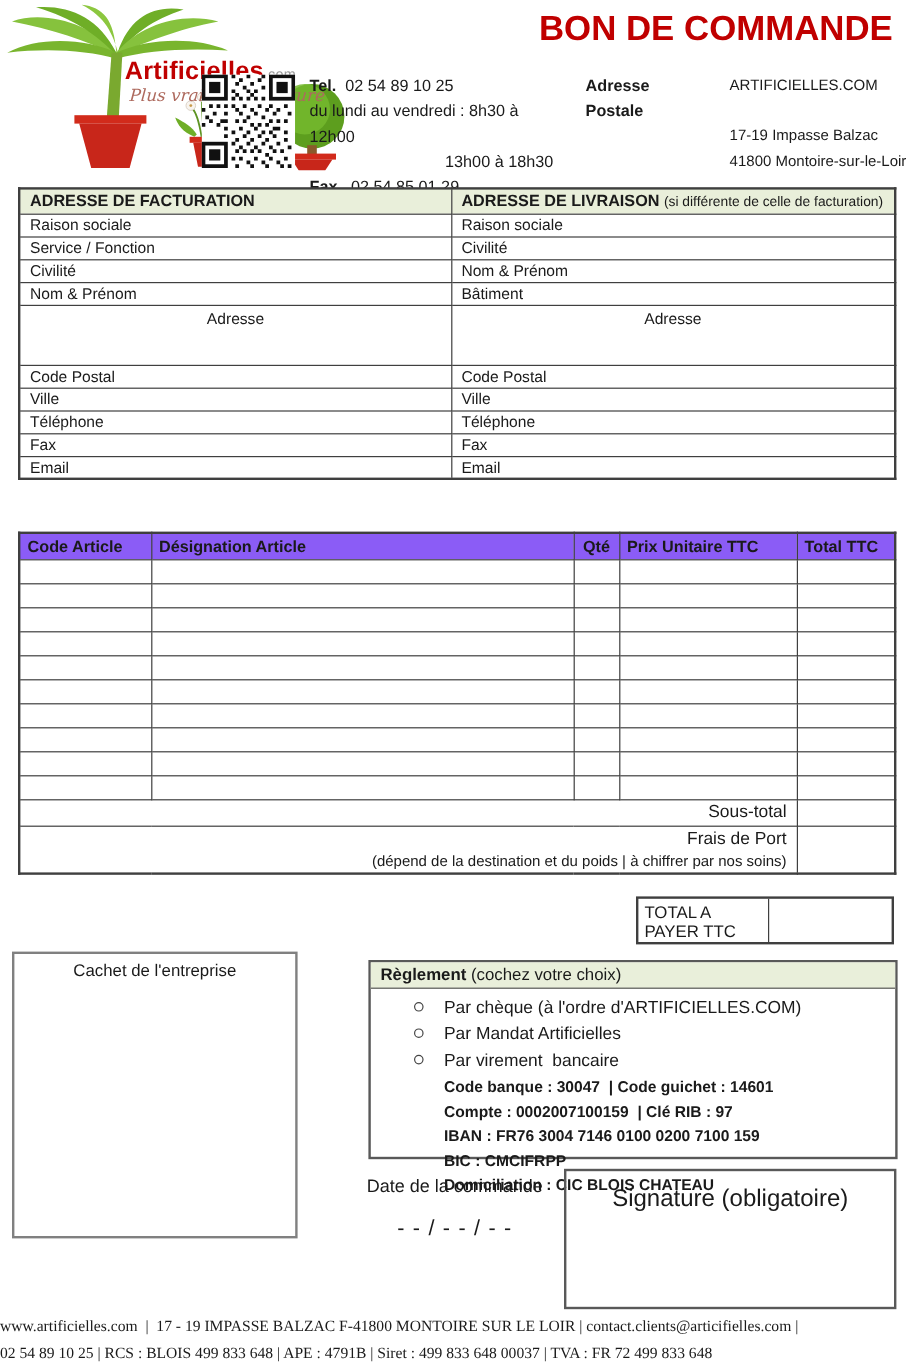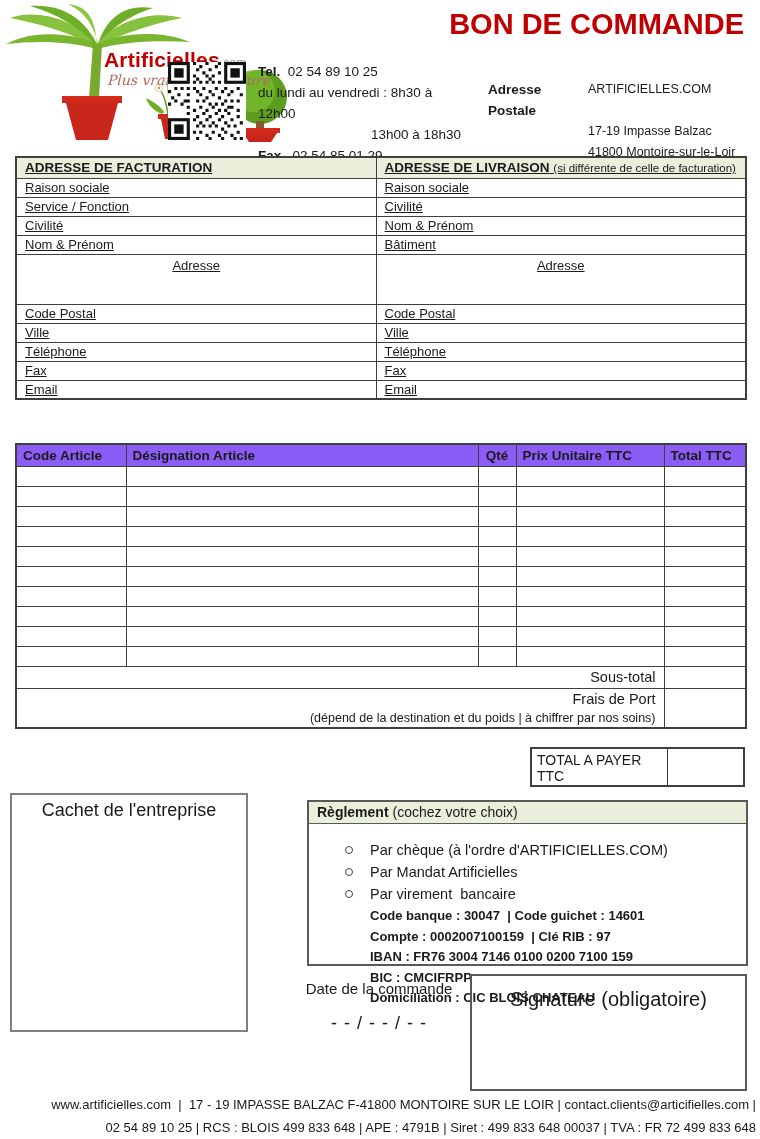--- a/index.html
+++ b/index.html
@@ -8,68 +8,68 @@
 
   
   .logo-art { position:absolute; left:2px; top:2px; }
   .brand { position:absolute; left:104px; top:48px; font-size:21px; font-weight:bold; color:#C00000; letter-spacing:0.2px; }
   .brand .suffix { font-size:12px; font-weight:normal; color:#9a9a9a; }
   .tagline { position:absolute; left:108px; top:72px; font-family:"DejaVu Serif", serif; font-style:italic; font-size:14px; color:#AE6A5E; transform:skewX(-4deg); }
   .qr { position:absolute; left:168px; top:62px; }
   .contact { position:absolute; left:258px; top:61px; width:205px; font-size:13.5px; line-height:21px; }
   .contact .hours2 { text-align:right; padding-right:2px; }
   .doc-title { position:absolute; right:16px; top:8px; font-size:29px; font-weight:800; color:#C00000; }
-  .postal { position:absolute; left:488px; top:79px; font-size:12.5px; line-height:21px; display:grid; grid-template-columns:100px auto; column-gap:0; }
+  .postal { position:absolute; left:488px; top:61px; font-size:12.5px; line-height:21px; display:grid; grid-template-columns:100px auto; column-gap:20px; }
   .postal .lbl { font-weight:bold; font-size:13.5px; grid-column:1; }
   .postal .val { grid-column:2; }
 
   
   table { border-collapse:collapse; table-layout:fixed; position:absolute; left:15px; width:730px; }
   th, td { border:1px solid #3F3F3F; }
   table { border:2px solid #3F3F3F; }
-  .addr-table { top:156px;text-decoration:underline; }
+  .addr-table { top:156px; }
   .addr-table th { background:#E9EFDA; text-align:left; font-size:13.5px; padding:2px 8px; height:21px; }
   .addr-table th .note { font-weight:normal; font-size:11.5px; }
   .addr-table td { font-size:13px; padding:1px 8px; height:19px; }
   .addr-table tr.tall td { height:50px; vertical-align:top; padding-top:3px;text-align:center; }
 
   .items-table { top:443px; }
   .items-table th { background:#8b5cf6; text-align:left; font-size:13.5px; padding:2px 6px; height:22px; }
   .items-table th.center { text-align:center; padding:2px 2px; }
   .items-table td { height:20px; font-size:13px; padding:0 6px; }
   .items-table td.sum-label { text-align:right; font-size:14.5px; padding-right:8px; height:22px; }
   .items-table td.fee-label { text-align:right; padding-right:8px; height:40px; vertical-align:top; }
   .items-table .fee-main { font-size:14.5px; line-height:21px; }
   .items-table .fee-note { font-size:12.5px; line-height:17px; }
 
   .total-box { position:absolute; left:530px; top:747px; width:215px; height:40px; border:2px solid #3F3F3F; display:flex; }
-  .total-box .t-label { width:136px; border-right:1px solid #3F3F3F; font-size:14px; padding:3px 5px; }
+  .total-box .t-label { width:109px; border-right:1px solid #3F3F3F; font-size:14px; padding:3px 5px; }
   .total-box .t-value { flex:1; }
 
   
   .stamp-box { position:absolute; left:10px; top:793px; width:238px; height:239px; border:2px solid #808080; text-align:center; }
-  .stamp-box .stamp-label { font-size:18px; margin-top:5px; }
+  .stamp-box .stamp-label { font-size:14px; margin-top:5px; }
 
   .payment-box { position:absolute; left:307px; top:800px; width:441px; height:166px; border:2px solid #595959; }
   .payment-header { background:#E9EFDA; border-bottom:1px solid #595959; font-size:14px; padding:2px 8px; height:22px; }
   .payment-header .ttl { font-weight:600; }
-  .payment-options { list-style:none; margin-top:15px; }
+  .payment-options { list-style:none; margin-top:5px; }
   .payment-options li { display:flex; align-items:baseline; padding-left:36px; line-height:22px; font-size:14.5px; }
   .radio-dot { display:inline-block; width:8px; height:8px; border:1.3px solid #444; border-radius:50%; margin-right:17px; position:relative; top:-1px; flex:0 0 auto; }
   .bank-lines { margin-left:61px; font-size:13px; line-height:20.5px; margin-top:1px;font-weight:bold; }
   .pre { white-space:pre-wrap; }
 
   .date-label { position:absolute; left:296px; top:980px; width:166px; text-align:center; font-size:15px; }
   .date-value { position:absolute; left:296px; top:1013px; width:166px; text-align:center; font-size:18px; letter-spacing:1px; }
 
   .sig-box { position:absolute; left:470px; top:974px; width:277px; height:117px; border:2px solid #595959; text-align:center; }
   .sig-title { font-size:20px; margin-top:12px; }
   .sig-note { font-size:14px; margin-top:5px; }
 
-  .page-footer { position:absolute; left:0; top:1093px; width:756px; text-align:right; font-size:13px; line-height:23px; }
+  .page-footer { position:absolute; left:0; top:1093px; width:756px; text-align:left; font-size:13px; line-height:23px;font-family:Liberation Serif, serif; }
 </style>
 </head>
 <body>
 
 <div class="page">
 
   <svg class="logo-art" width="310" height="140" viewBox="0 0 310 140">
 
     <path d="M95 42 C75 18 35 6 8 16 C40 22 70 32 95 44 Z" fill="#86C23D"></path>
     <path d="M95 42 C80 12 55 2 28 4 C58 13 78 26 95 44 Z" fill="#6FAE27"></path>

